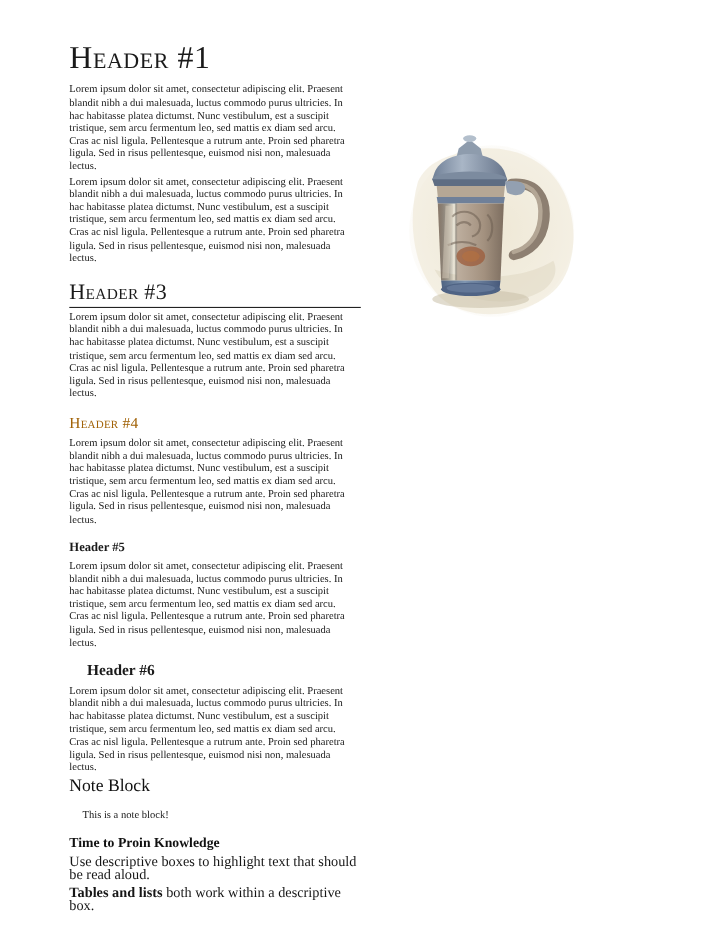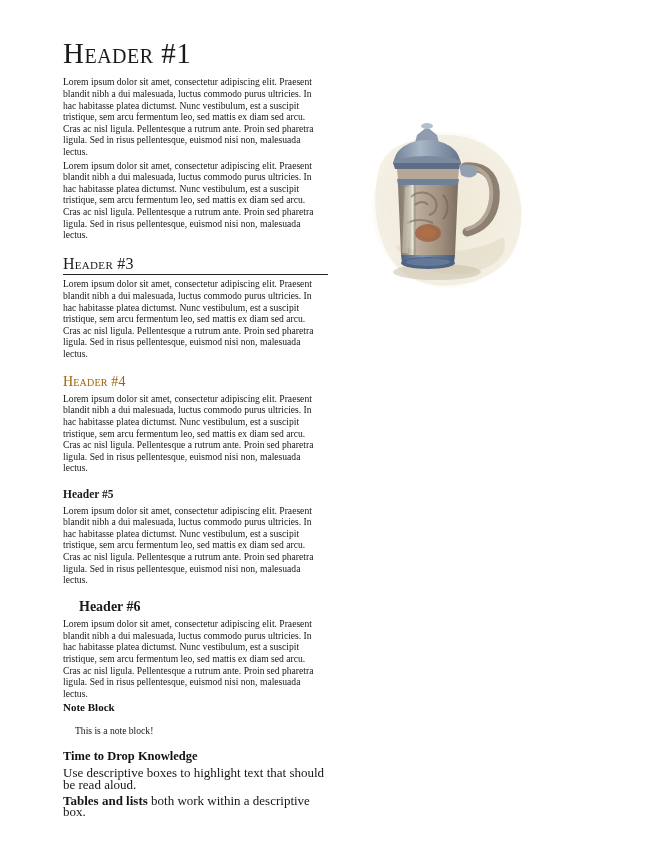--- a/index.html
+++ b/index.html
@@ -48,21 +48,21 @@
     font-size: 22px;
     line-height: 1.05;
     margin: 14px 0 6px 0;
     letter-spacing: 0.4px;
     font-variant: small-caps;
     color: #1a1a1a;
   }
   h3.h3 {
     font-family: "Liberation Serif", serif;
     font-weight: normal;
-    font-size: 16px;
+    font-size: 20px;
     line-height: 1.1;
     margin: 14px 0 3px 0;
     letter-spacing: 0.3px;
     font-variant: small-caps;
     color: #1a1a1a;
     border-bottom: 1px solid #222;
     padding-bottom: 2px;
     width: 265px;
   }
   h4.h4 {
@@ -98,22 +98,22 @@
     line-height: 11.6px;
     margin: 0 0 2px 0;
     text-align: left;
     color: #161616;
     width: 262px;
   }
 
   
   .note-title {
     font-family: "Liberation Serif", serif;
-    font-weight: bold;
-    font-size: 11px;
+    font-weight: normal;
+    font-size: 16px;
     margin: 0 0 2px 0;
     color: #111;
   }
   .note-body {
     font-family: "Liberation Serif", serif;
     font-size: 9.6px;
     line-height: 11.6px;
     margin: 12px;
     color: #161616;
   }
@@ -164,21 +164,21 @@
 
     <h5 class="h5">Header #5</h5>
     <p class="body-text">Lorem ipsum dolor sit amet, consectetur adipiscing elit. Praesent blandit nibh a dui malesuada, luctus commodo purus ultricies. In hac habitasse platea dictumst. Nunc vestibulum, est a suscipit tristique, sem arcu fermentum leo, sed mattis ex diam sed arcu. Cras ac nisl ligula. Pellentesque a rutrum ante. Proin sed pharetra ligula. Sed in risus pellentesque, euismod nisi non, malesuada lectus.</p>
 
     <h6 class="h6">Header #6</h6>
     <p class="body-text">Lorem ipsum dolor sit amet, consectetur adipiscing elit. Praesent blandit nibh a dui malesuada, luctus commodo purus ultricies. In hac habitasse platea dictumst. Nunc vestibulum, est a suscipit tristique, sem arcu fermentum leo, sed mattis ex diam sed arcu. Cras ac nisl ligula. Pellentesque a rutrum ante. Proin sed pharetra ligula. Sed in risus pellentesque, euismod nisi non, malesuada lectus.</p>
 
     <div class="note-title">Note Block</div>
     <p class="note-body">This is a note block!</p>
 
-    <div class="drop-title">Time to Drop Knowledge</div>
+    <div class="drop-title">Time to Proin Knowledge</div>
     <p class="drop-body">Use descriptive boxes to highlight text that should be read aloud.</p>
     <p class="drop-body"><span class="lead">Tables and lists</span><span> both work within a descriptive box.</span></p>
 
   </div>
 
   <div class="illustration">
     <svg width="190" height="205" viewBox="0 0 190 205" xmlns="http://www.w3.org/2000/svg">
       <defs>
         <linearGradient id="bodyGrad" x1="0" y1="0" x2="1" y2="0">
           <stop offset="0%" stop-color="#8c7b6c"></stop>

